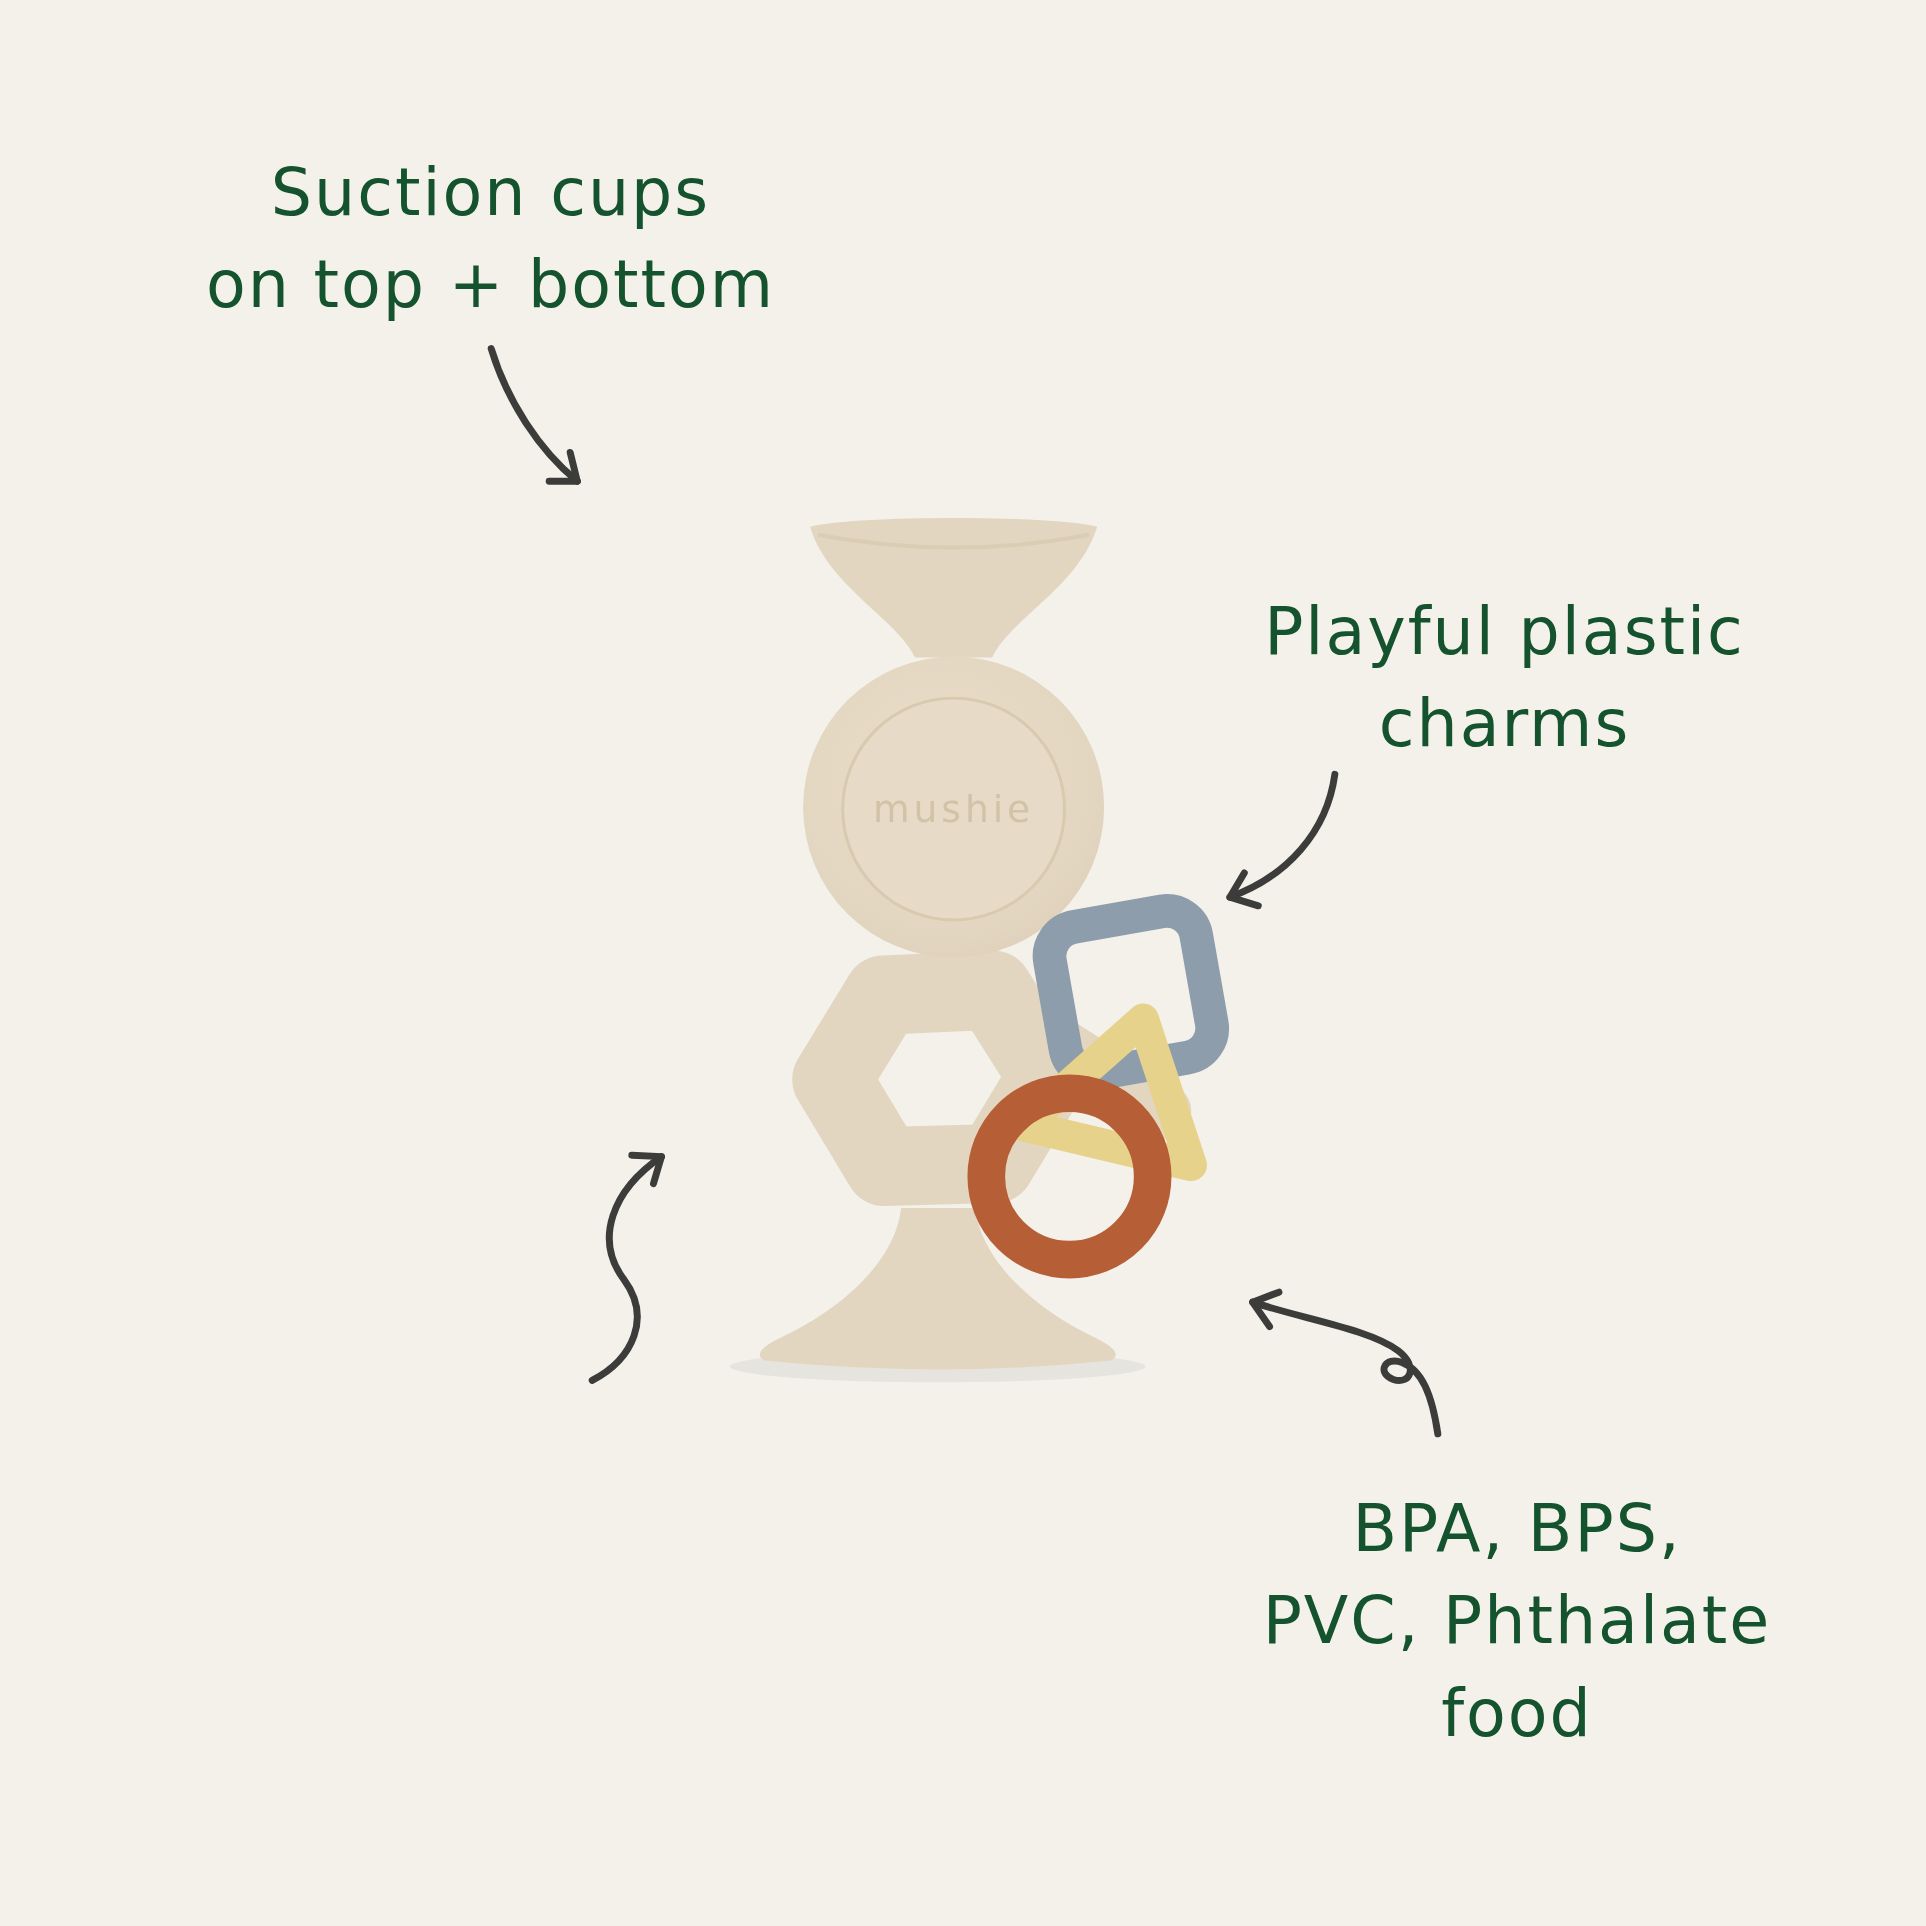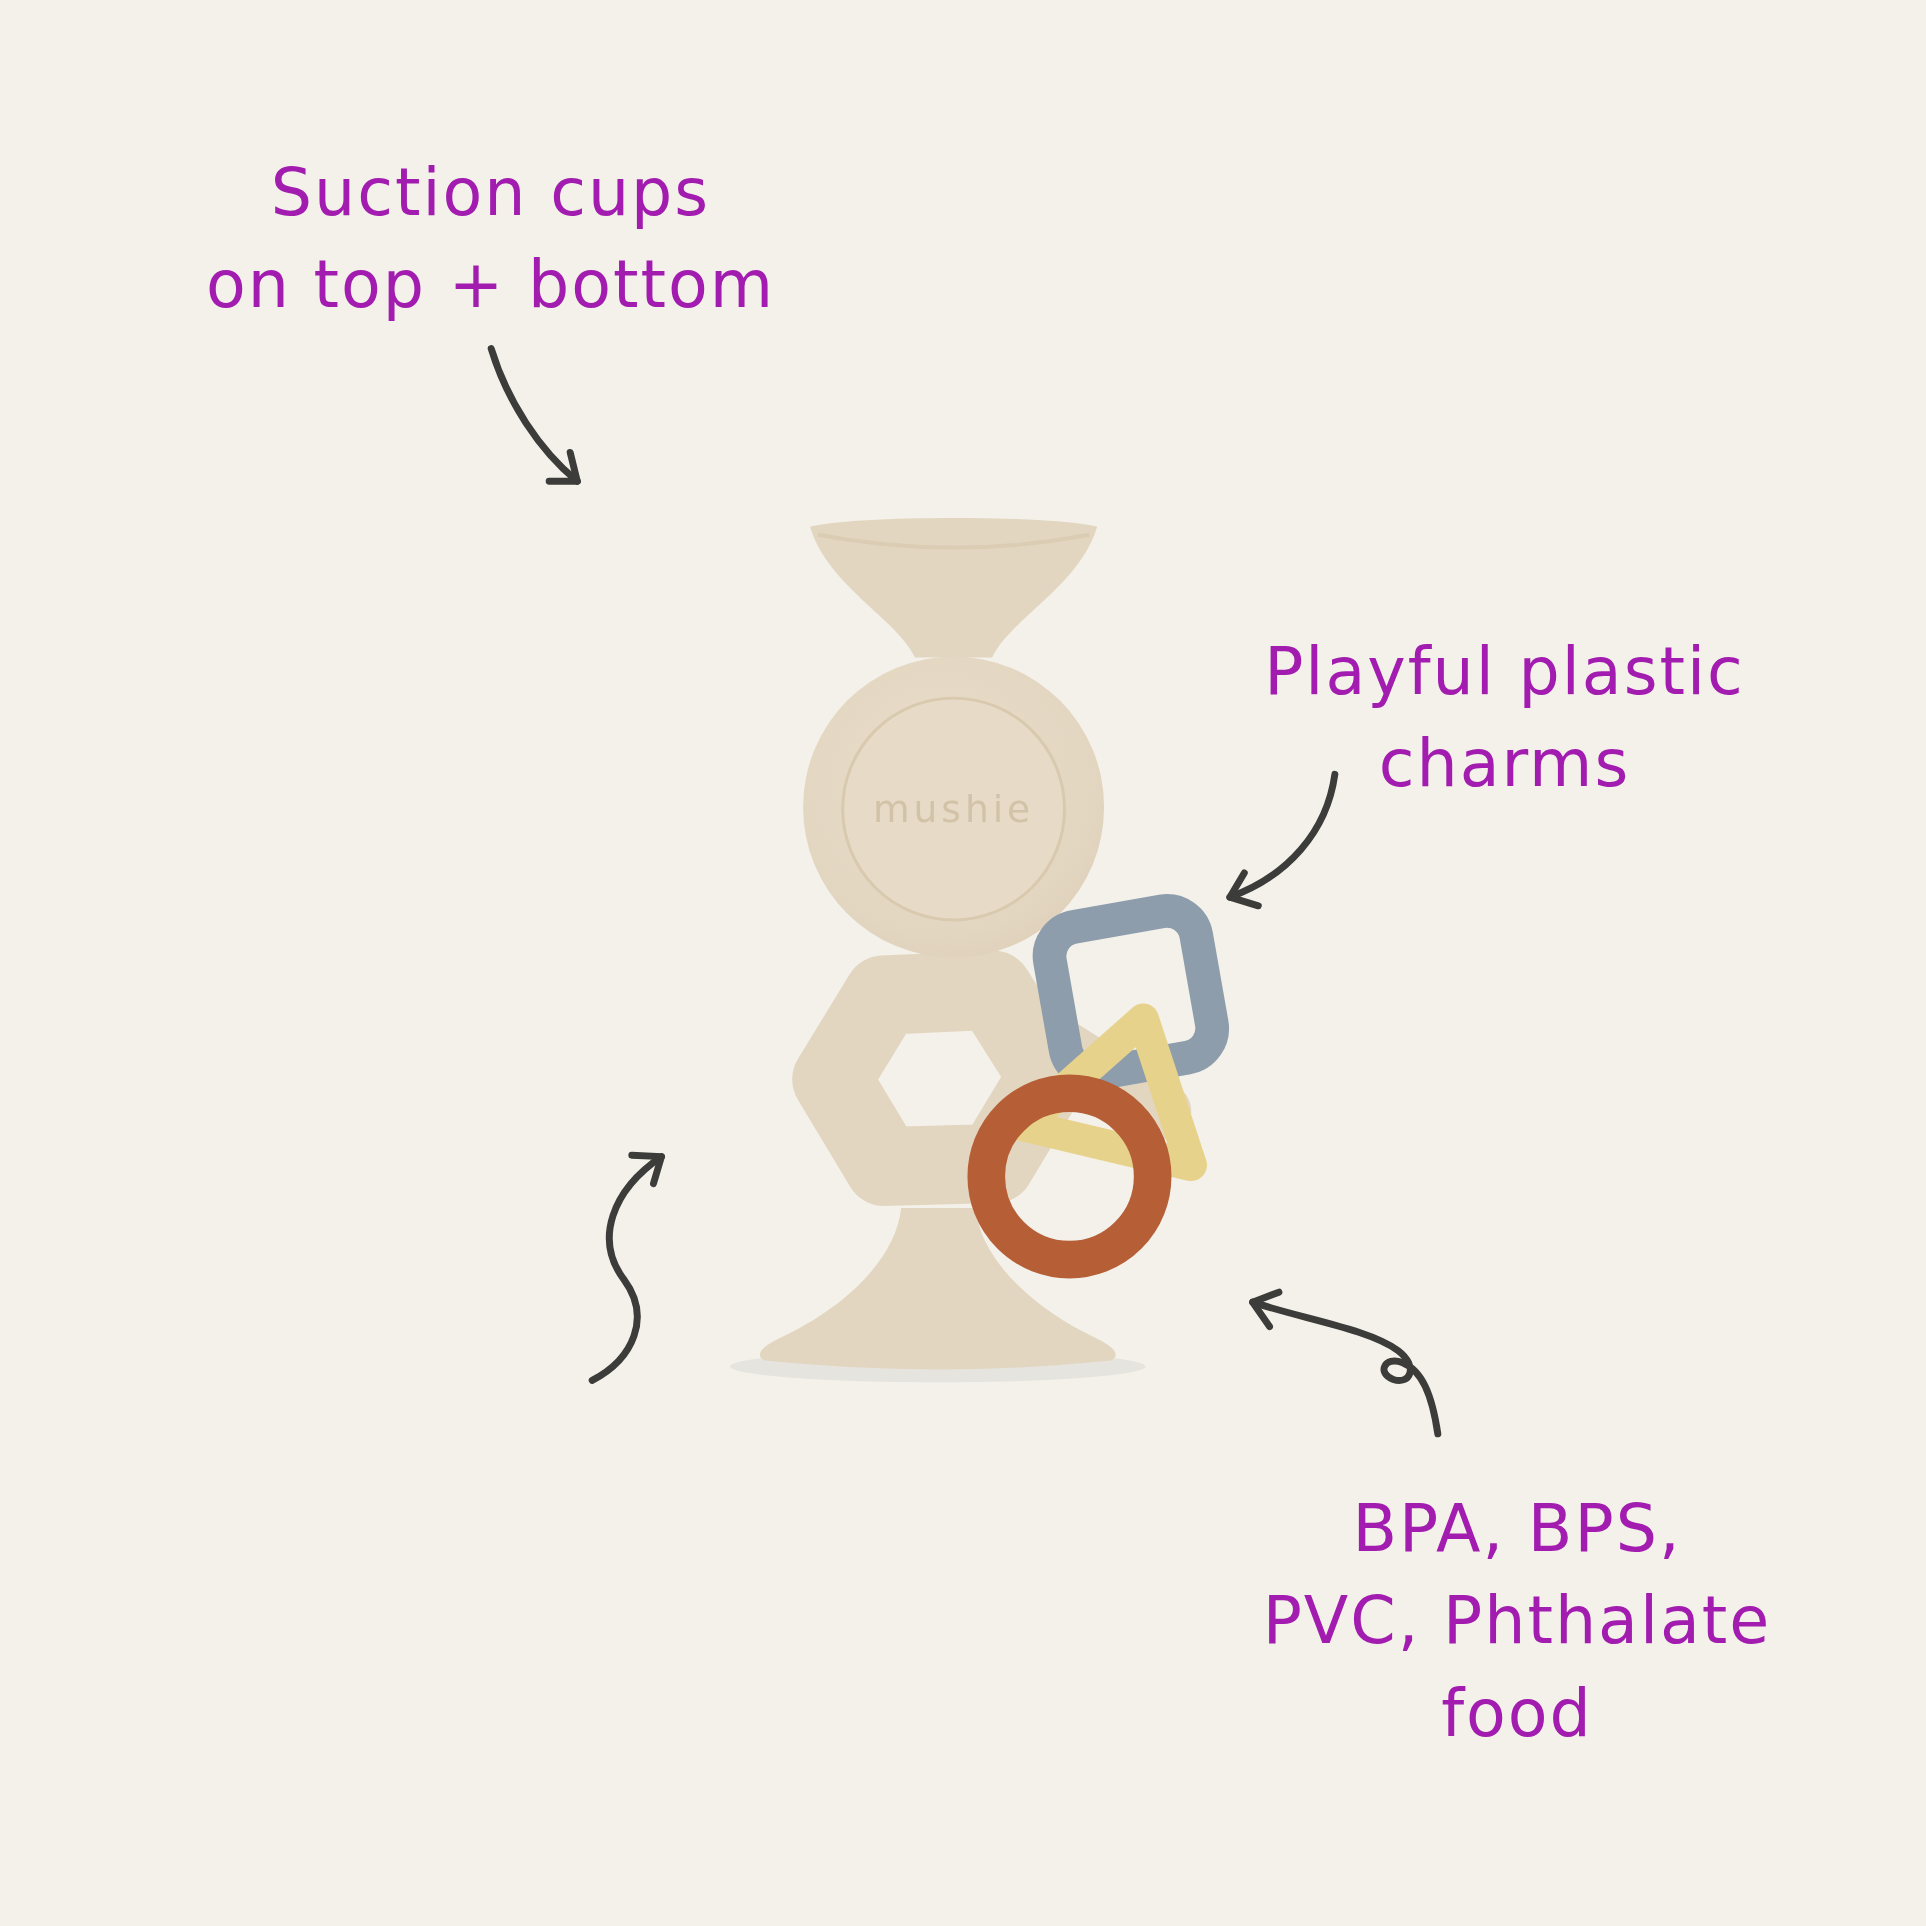--- a/index.html
+++ b/index.html
@@ -18,30 +18,30 @@
     width: 1927px;
     height: 1927px;
   }
   .illustration {
     position: absolute;
     left: 0;
     top: 0;
   }
   .label {
     position: absolute;
-    color: #a21caf;
+    color: #14532d;
     font-size: 65px;
     line-height: 1.42;
     letter-spacing: 2px;
     text-align: center;
     white-space: pre-line;
     font-weight: 400;
   }
   .label-suction   { left: 144px;  top: 147px;  width: 693px; }
-  .label-charms    { left: 1158px; top: 586px;  width: 693px; margin-top: 40px; }
+  .label-charms    { left: 1158px; top: 586px;  width: 693px; }
   .label-silicone  { left: 79px;   top: 1424px; width: 693px; }
   .label-bpa       { left: 1141px; top: 1483px; width: 752px; }
 </style>
 </head>
 <body>
 
 <div class="stage">
 
   <div class="label label-suction">Suction cups
 on top + bottom</div>

